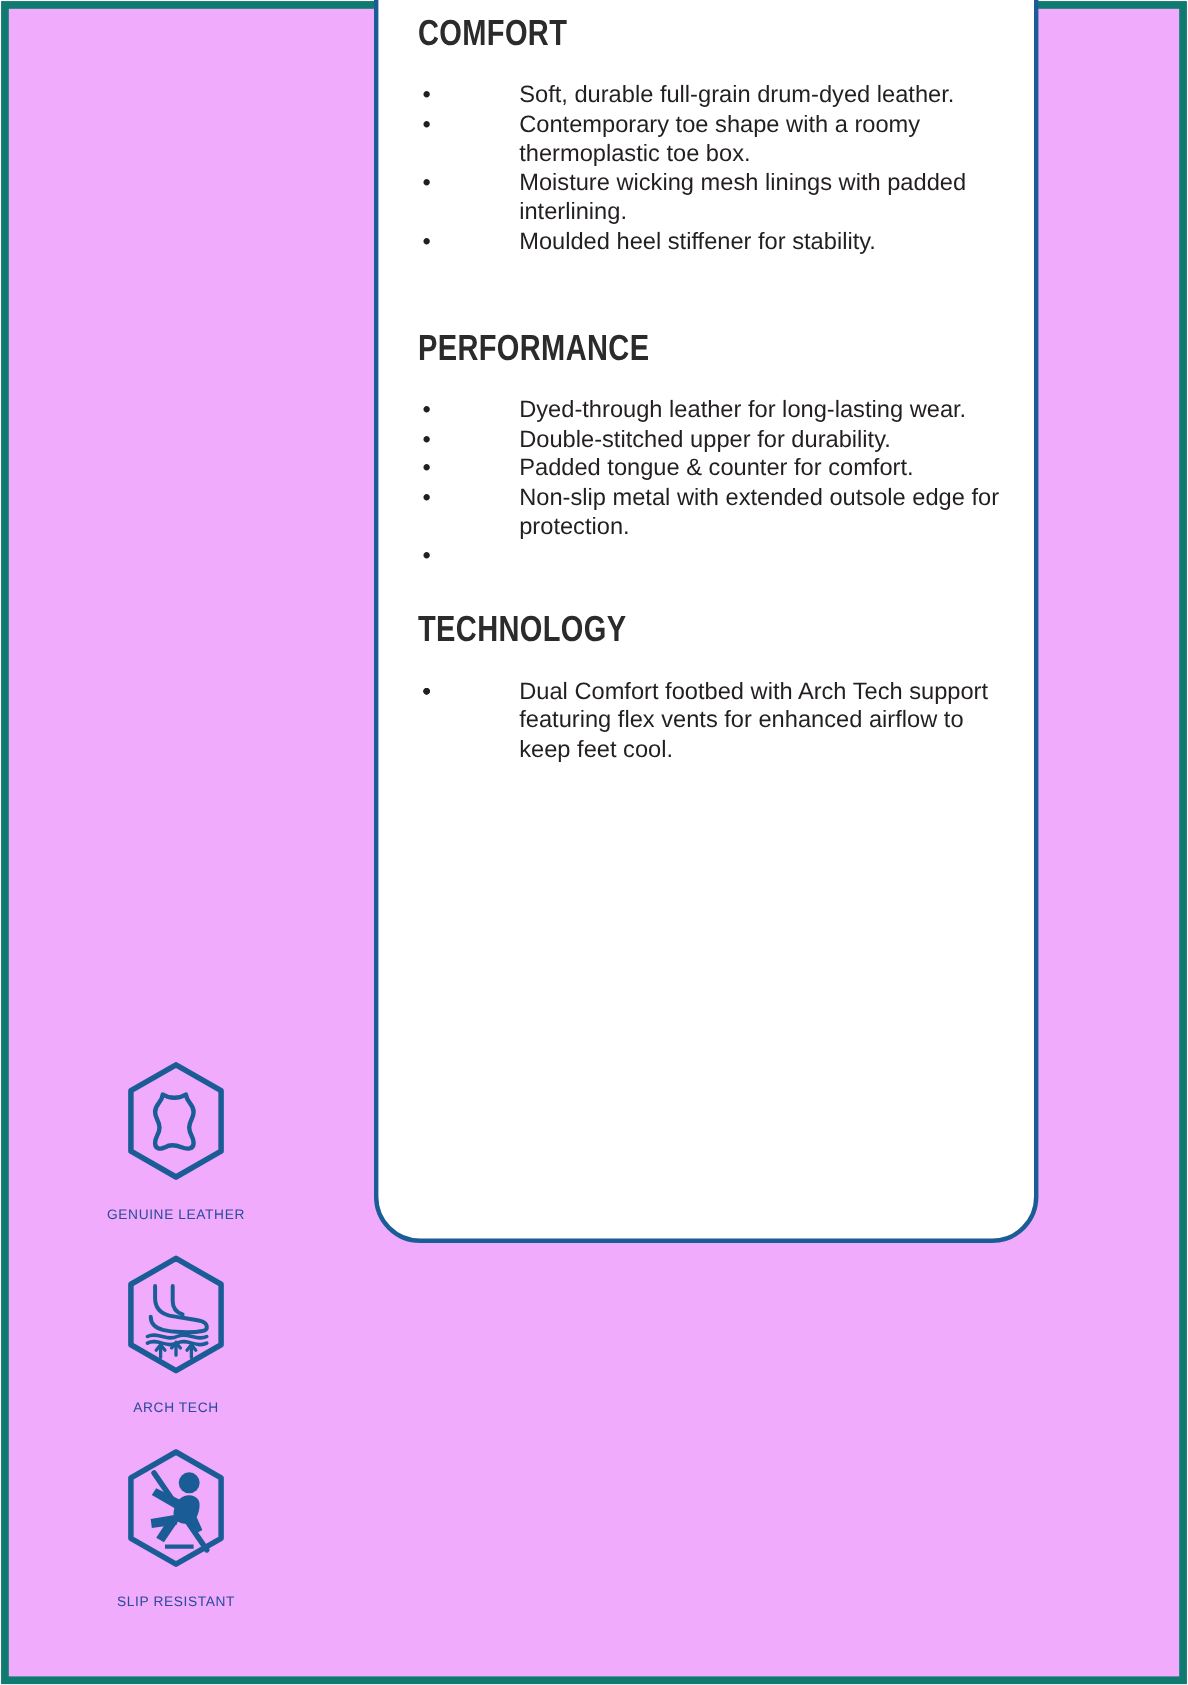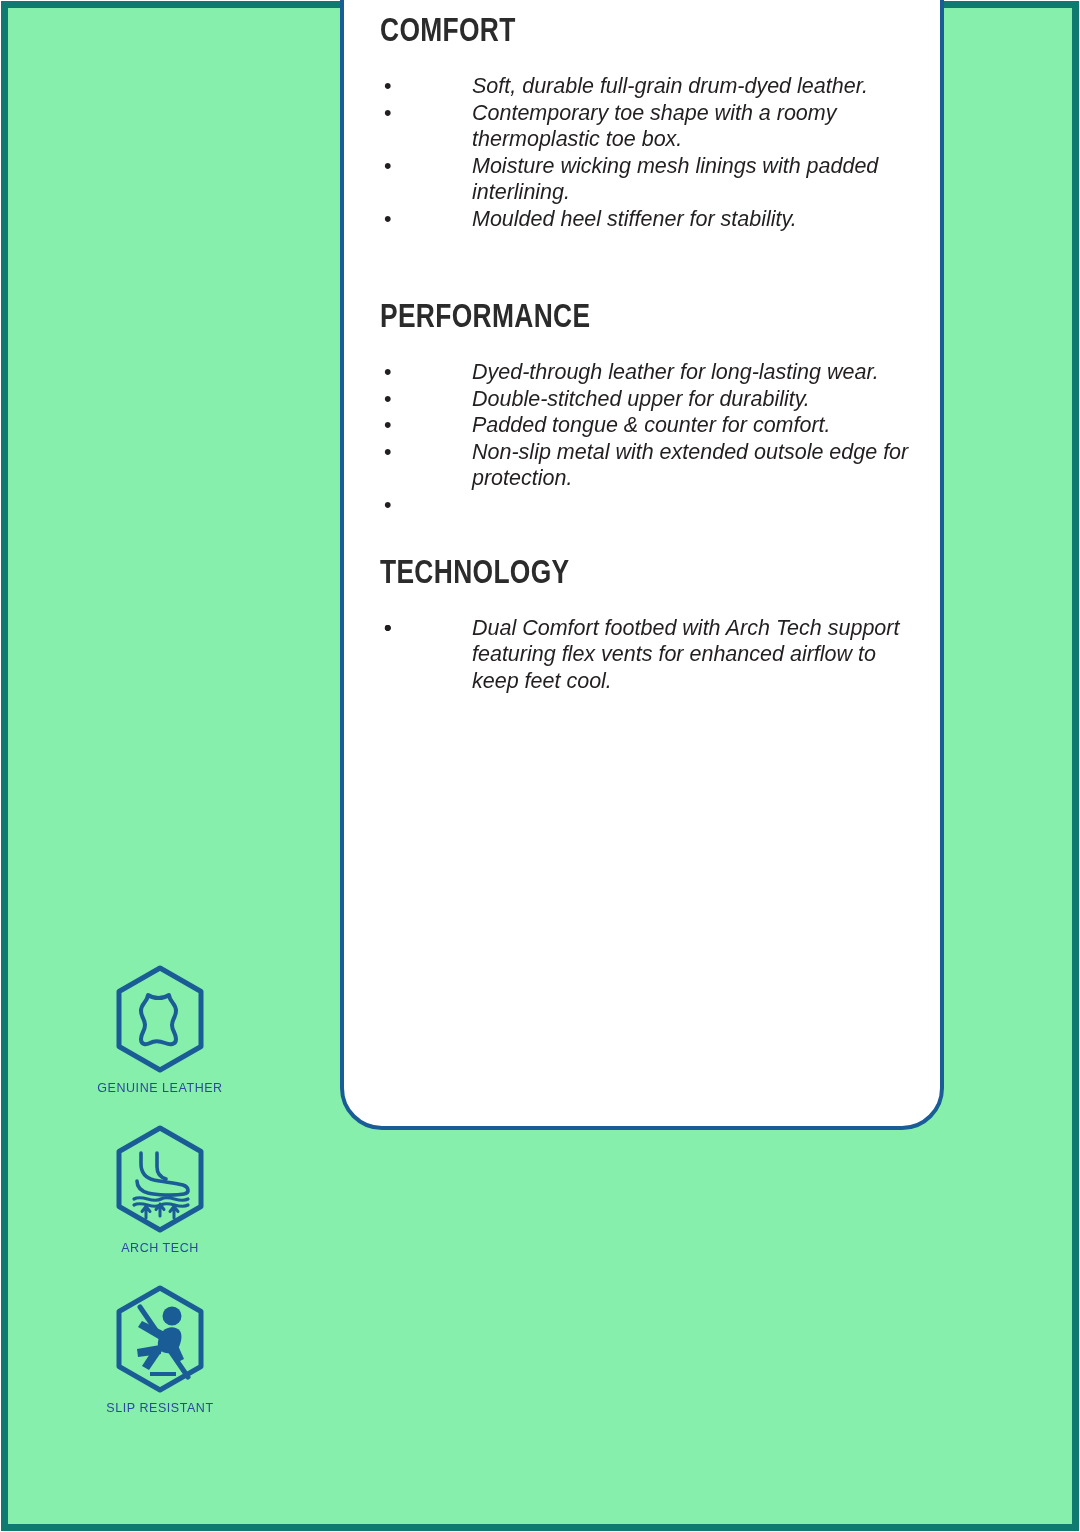--- a/index.html
+++ b/index.html
@@ -18,21 +18,21 @@
   }
 
   
   .page-frame {
     position: absolute;
     left: 1px;
     top: 1px;
     width: 1078px;
     height: 1530px;
     border: 7px solid #0f7a70;
-    background: #86efac;
+    background: #f0abfc;
   }
 
   .page-inner {
     position: absolute;
     inset: 0;
   }
 
   
   .spec-card {
     position: absolute;
@@ -89,21 +89,20 @@
     position: absolute;
     left: 4px;
     top: 0;
     font-size: 21.5px;
     line-height: 26.5px;
     color: #231f20;
   }
 
   .bullet-text {
     display: block;
-    font-style: italic;
   }
 
   
   .section-gap-1 { height: 66px; }
   .section-gap-2 { height: 62px; }
 
   
   .badges {
     position: absolute;
     left: 76px;
@@ -117,21 +116,21 @@
     margin-bottom: 28px;
   }
 
   .badge-icon {
     display: block;
     margin: 0 auto;
   }
 
   .badge-label {
     display: block;
-    margin-top: 6px;
+    margin-top: 22px;
     font-size: 12.5px;
     letter-spacing: 0.55px;
     color: #2b4a9b;
     text-transform: uppercase;
     font-weight: normal;
   }
 </style>
 </head>
 <body>
 

